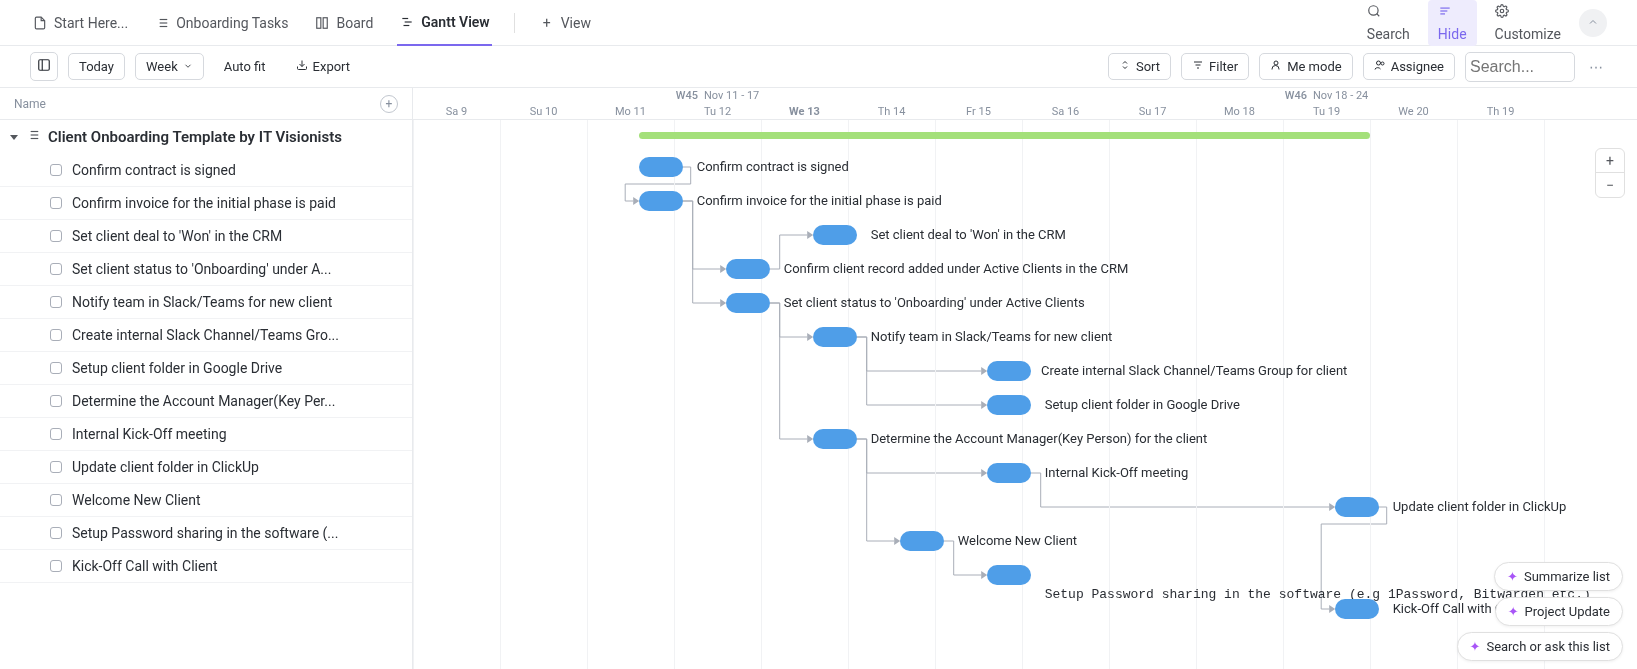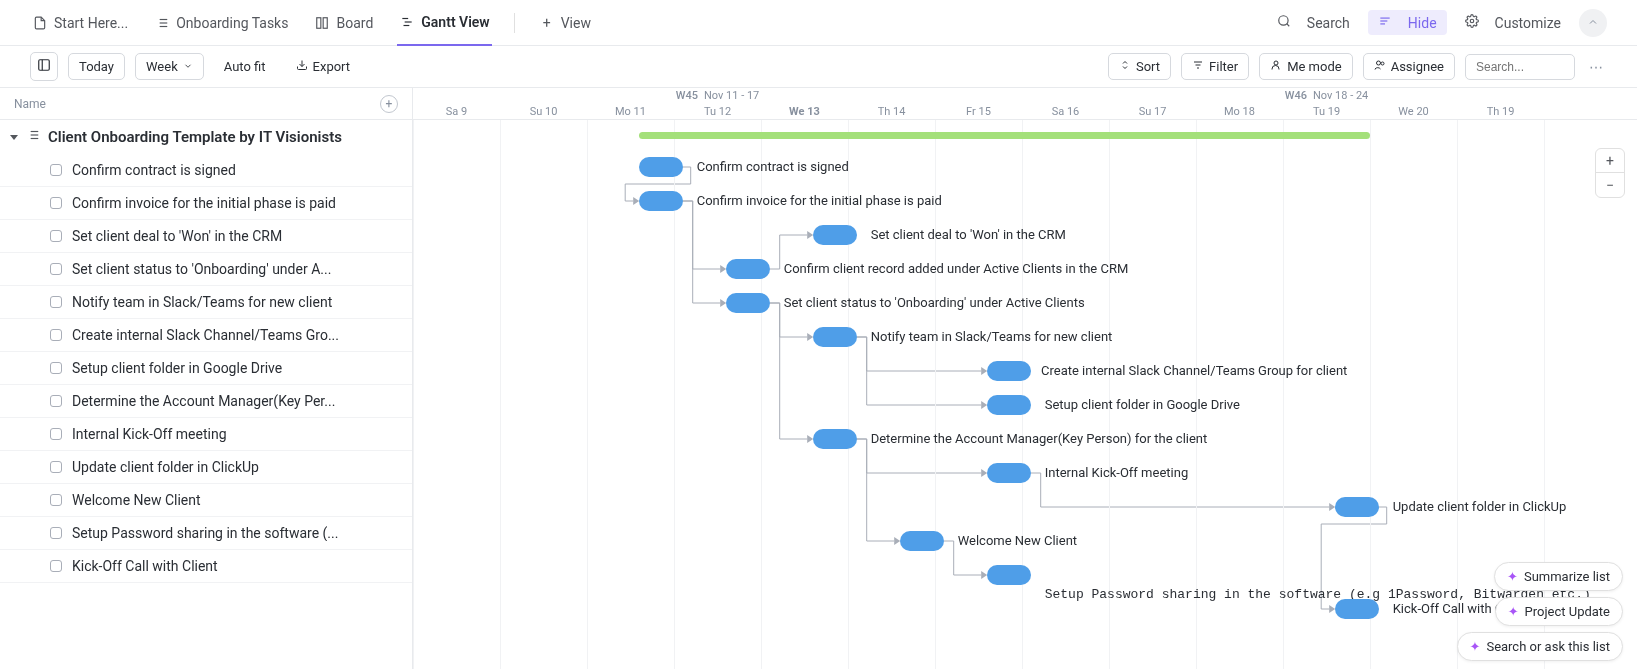--- a/index.html
+++ b/index.html
@@ -7,30 +7,30 @@
 .app { display: flex; flex-direction: column; height: 669px; width: 1637px; }
 
 
 .tabs-row { display: flex; align-items: center; height: 46px; padding: 0 30px; border-bottom: 1px solid #e8eaed; gap: 22px; }
 .tab { display: flex; align-items: center; gap: 6px; color: #54575d; cursor: pointer; padding: 0 2px; height: 46px; }
 .tab.active { color: #2a2e34; font-weight: 600; border-bottom: 2px solid #7b68ee; }
 .tab-icon { width: 16px; height: 16px; display: flex; align-items: center; justify-content: center; }
 .tab-sep { width: 1px; height: 20px; background: #e0e0e0; }
 .spacer { flex: 1; }
 .top-actions { display: flex; align-items: center; gap: 12px; }
-.top-btn { display: flex; align-items: center; gap: 16px; color: #54575d; cursor: pointer; padding: 4px 6px; border-radius: 4px; }
+.top-btn { display: flex; align-items: flex-start; gap: 5px; color: #54575d; cursor: pointer; padding: 4px 6px; border-radius: 4px; flex-direction: column; }
 .top-btn.highlight { background: #eeecfd; color: #7b68ee; padding: 4px 10px; }
 .avatar-circle { width: 28px; height: 28px; border-radius: 50%; background: #f0f1f3; display: flex; align-items: center; justify-content: center; cursor: pointer; }
 
 
 .toolbar-row { display: flex; align-items: center; height: 42px; padding: 0 30px; border-bottom: 1px solid #e8eaed; gap: 10px; }
 .tb-btn { display: flex; align-items: center; gap: 5px; padding: 5px 10px; border: 1px solid #d6d9de; border-radius: 5px; cursor: pointer; color: #2a2e34; font-size: 13px; background: #fff; }
 .tb-btn.bare { border: none; }
 .tb-btn.icon-only { padding: 5px 6px; }
-.search-box { border: 1px solid #d6d9de; border-radius: 5px; padding: 5px 10px; width: 110px; font-size: 12px; color: #87909e; outline: none; }
+.search-box { border: 1px solid #d6d9de; border-radius: 5px; padding: 5px 4px; width: 110px; font-size: 16px; color: #87909e; outline: none; }
 .ellipsis { color: #87909e; cursor: pointer; padding: 4px; }
 
 
 .content { display: flex; flex: 1; min-height: 0; position: relative; }
 
 
 .task-panel { width: 413px; border-right: 1px solid #e8eaed; display: flex; flex-direction: column; }
 .panel-header { display: flex; align-items: center; justify-content: space-between; padding: 8px 14px; border-bottom: 1px solid #e8eaed; color: #87909e; font-size: 12px; height: 32px; }
 .add-circle { width: 18px; height: 18px; border: 1px solid #c2c7cf; border-radius: 50%; display: flex; align-items: center; justify-content: center; cursor: pointer; font-size: 12px; color: #87909e; }
 .group-row { display: flex; align-items: center; gap: 8px; padding: 8px 10px; font-weight: 600; font-size: 15px; }

